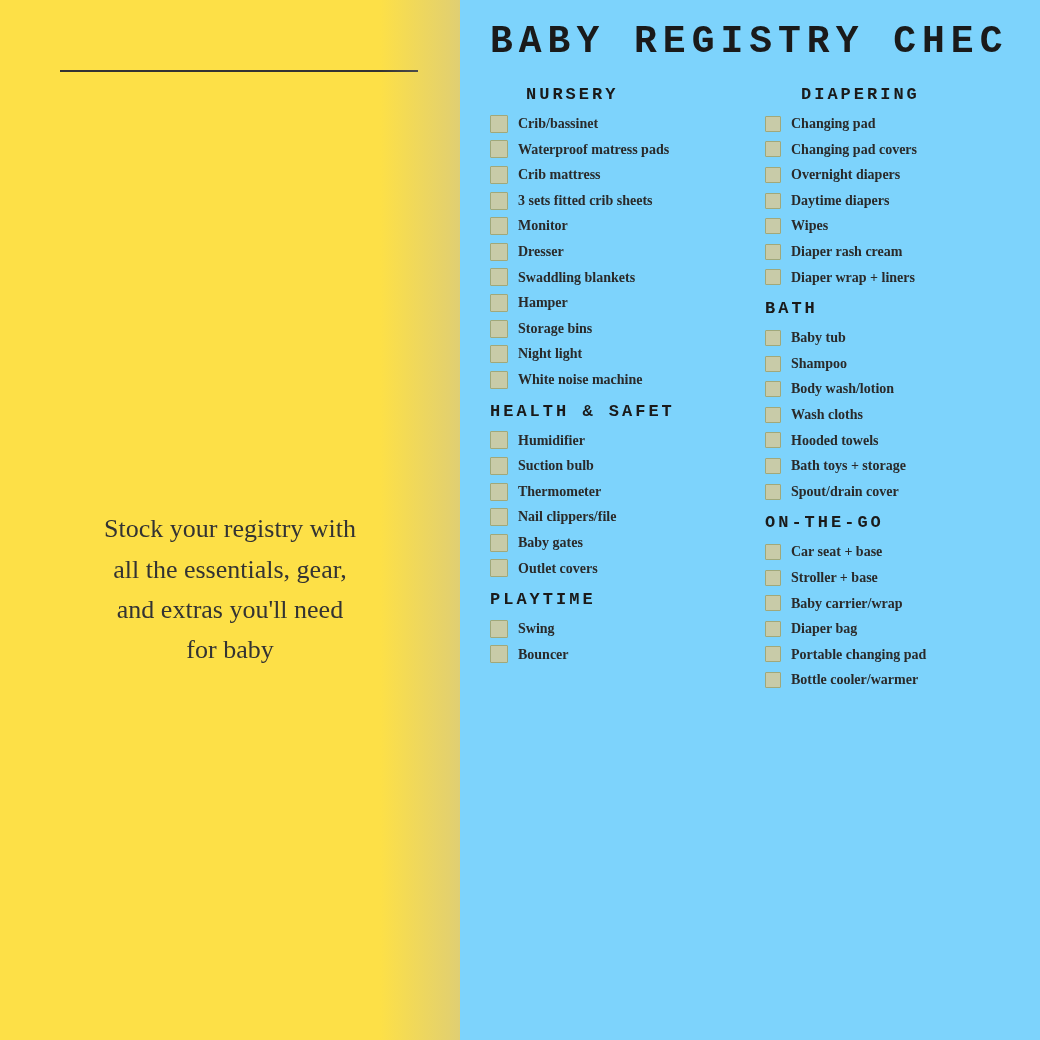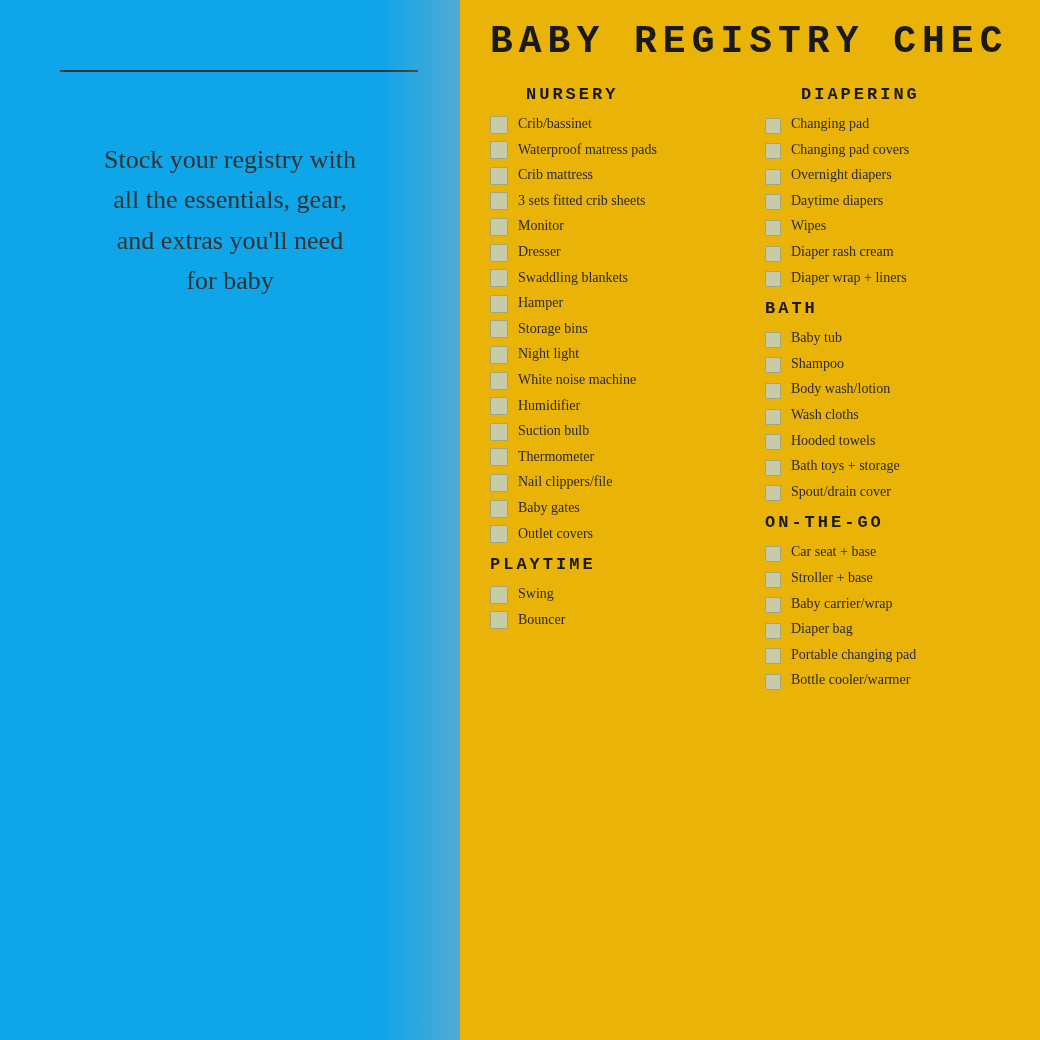--- a/index.html
+++ b/index.html
@@ -11,26 +11,26 @@
       font-family: Georgia, 'Times New Roman', serif;
       background: #fff;
       display: flex;
     }
 
     
     .left-panel {
       width: 460px;
       min-width: 460px;
       height: 1040px;
-      background: #0ea5e9;
+      background: #fde047;
       position: relative;
       display: flex;
       flex-direction: column;
       align-items: center;
-      justify-content: flex-start;
+      justify-content: center;
       padding-top: 60px;
     }
 
     .left-panel::after {
       content: '';
       position: absolute;
       bottom: 0;
       right: 0;
       width: 80px;
       height: 1040px;
@@ -67,21 +67,21 @@
       line-height: 1.55;
       margin-top: 80px;
       padding: 0 60px;
       max-width: 380px;
     }
 
     
     .right-panel {
       flex: 1;
       height: 1040px;
-      background: #eab308;
+      background: #7dd3fc;
       overflow: hidden;
       padding: 20px 30px 20px 30px;
     }
 
     .main-title {
       font-family: 'Courier New', Courier, monospace;
       font-size: 38px;
       font-weight: 700;
       letter-spacing: 6px;
       color: #1a1a1a;
@@ -108,23 +108,24 @@
       font-weight: 700;
       letter-spacing: 3px;
       color: #1a1a1a;
       text-transform: uppercase;
       margin-bottom: 10px;
       margin-top: 12px;
     }
 
     .checklist-item {
       display: flex;
-      align-items: flex-end;
+      align-items: center;
       gap: 10px;
       margin-bottom: 6px;
+      font-weight: bold;
     }
 
     .checkbox {
       width: 18px;
       height: 18px;
       min-width: 18px;
       border: 1.5px solid #a0a87a;
       background: #c8cba8;
       display: inline-block;
       border-radius: 1px;
@@ -210,20 +211,21 @@
       </div>
       <div class="checklist-item">
         <span class="checkbox"></span>
         <span class="item-label">Night light</span>
       </div>
       <div class="checklist-item">
         <span class="checkbox"></span>
         <span class="item-label">White noise machine</span>
       </div>
 
+      <div class="section-title">HEALTH &amp; SAFET</div>
 
       <div class="checklist-item">
         <span class="checkbox"></span>
         <span class="item-label">Humidifier</span>
       </div>
       <div class="checklist-item">
         <span class="checkbox"></span>
         <span class="item-label">Suction bulb</span>
       </div>
       <div class="checklist-item">

